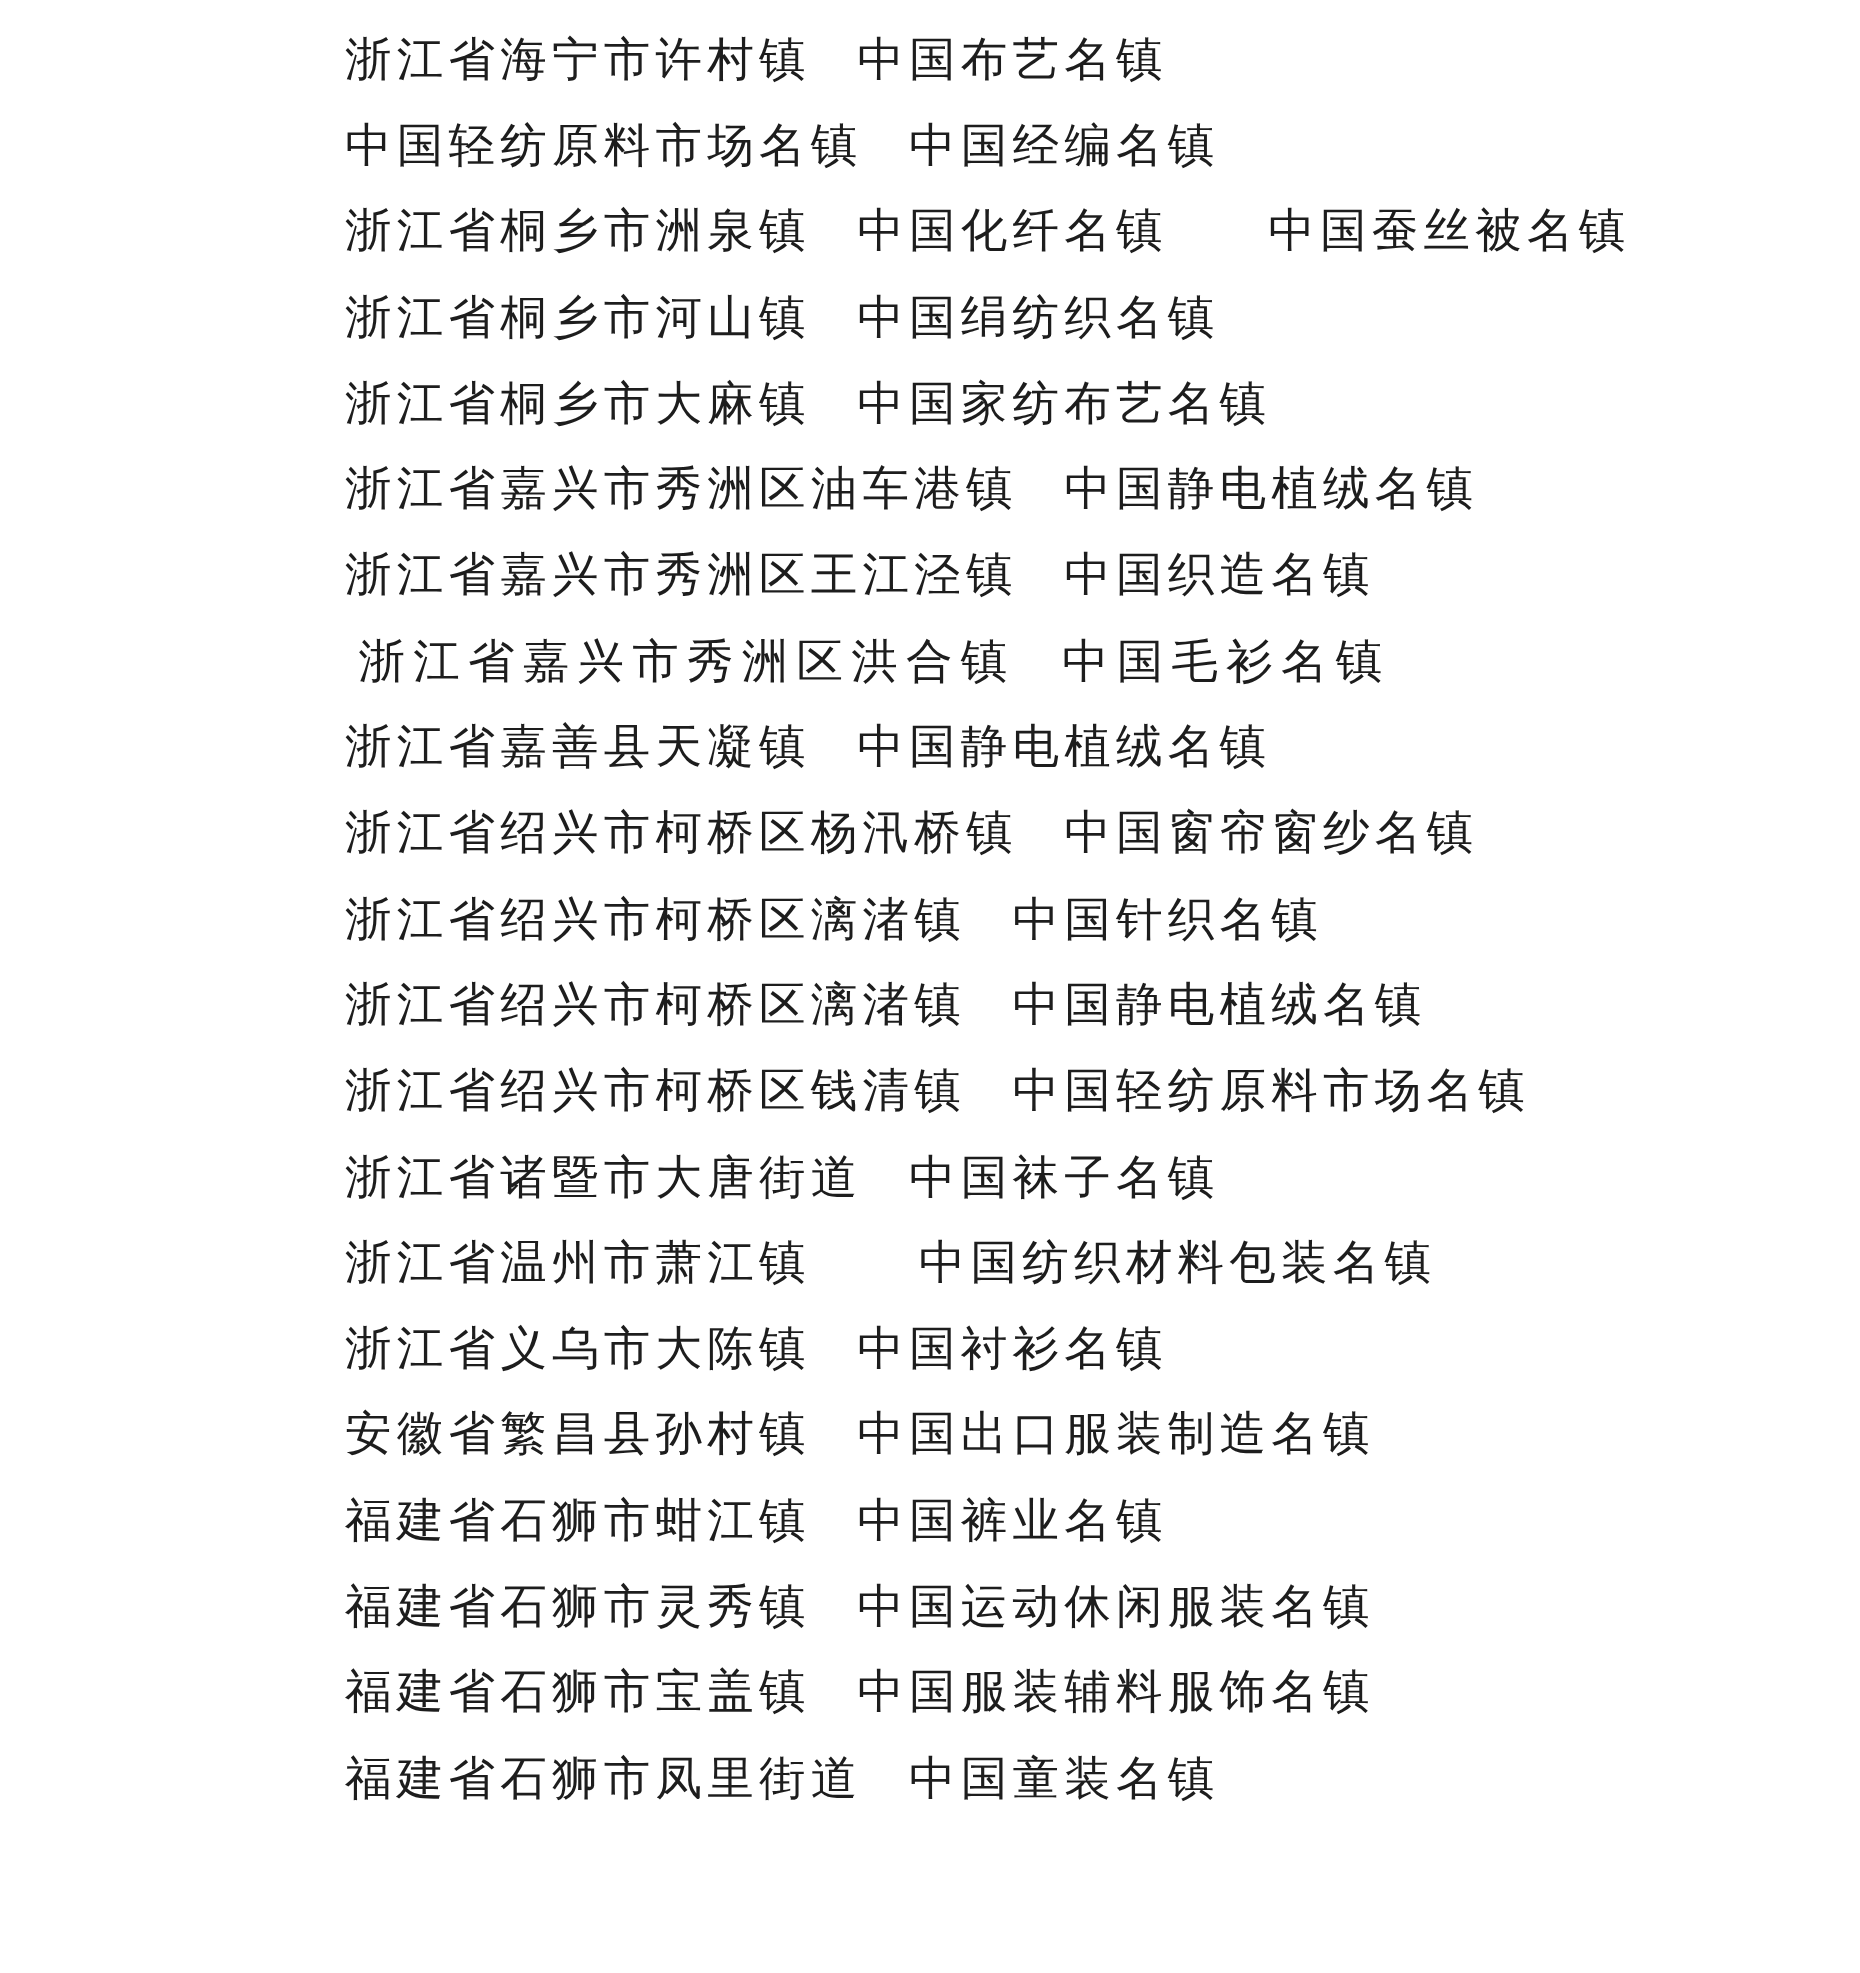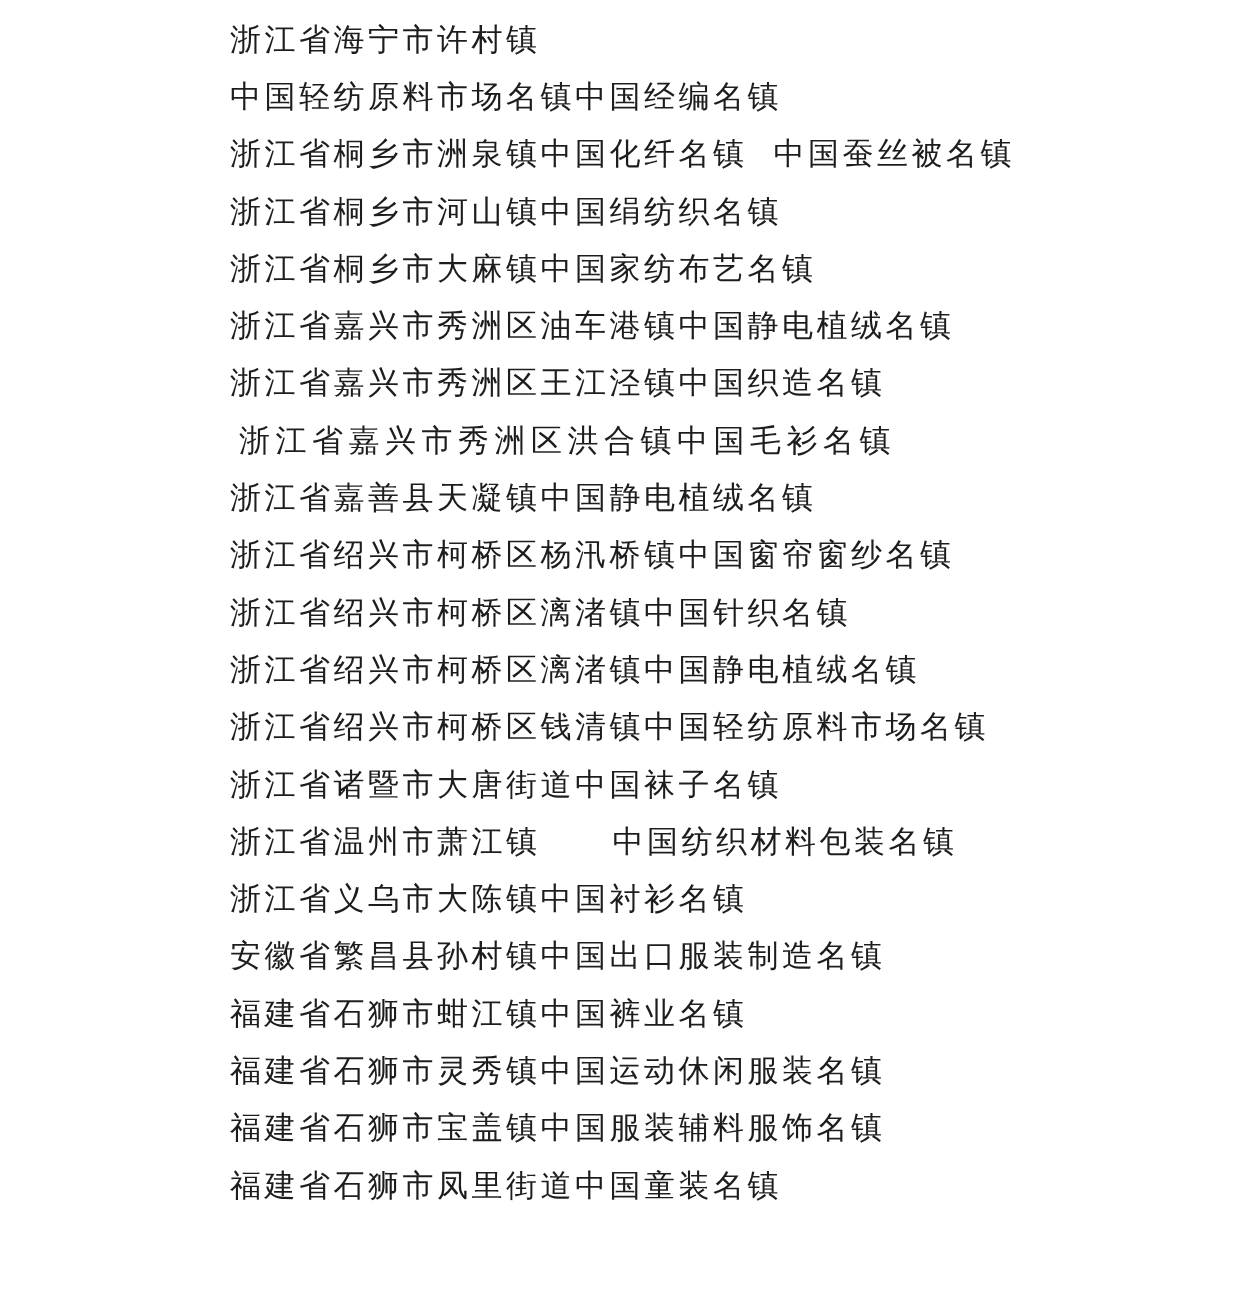--- a/index.html
+++ b/index.html
@@ -17,47 +17,49 @@
     width: 1240px;
     height: 1315px;
     padding-top: 11px;
     padding-left: 230px;
     background: #ffffff;
   }
   .row {
     height: 57.3px;
     display: flex;
     align-items: center;
+    column-gap: 31px;
     white-space: nowrap;
     font-family: "DejaVu Serif", "Liberation Serif", serif;
     font-size: 31px;
     font-weight: 400;
     letter-spacing: 3.5px;
     color: #1d1d1d;
   }
   .row.spread {
     letter-spacing: 5.5px;
     padding-left: 9px;
   }
   .row.wide-gap {
     column-gap: 72px;
   }
   .town, .designation {
     display: inline-block;
   }
   .designation + .designation {
-    margin-left: 26px;
+    margin-left: 36px;
   }
 </style>
 </head>
 <body>
 
 <div class="page" id="document-page">
     <div class="row">
       <span class="town">浙江省海宁市许村镇</span>
+      <span class="designation">中国布艺名镇</span>
     </div>
     <div class="row">
       <span class="town">中国轻纺原料市场名镇</span>
       <span class="designation">中国经编名镇</span>
     </div>
     <div class="row">
       <span class="town">浙江省桐乡市洲泉镇</span>
       <span class="designation">中国化纤名镇</span>
       <span class="designation">中国蚕丝被名镇</span>
     </div>

